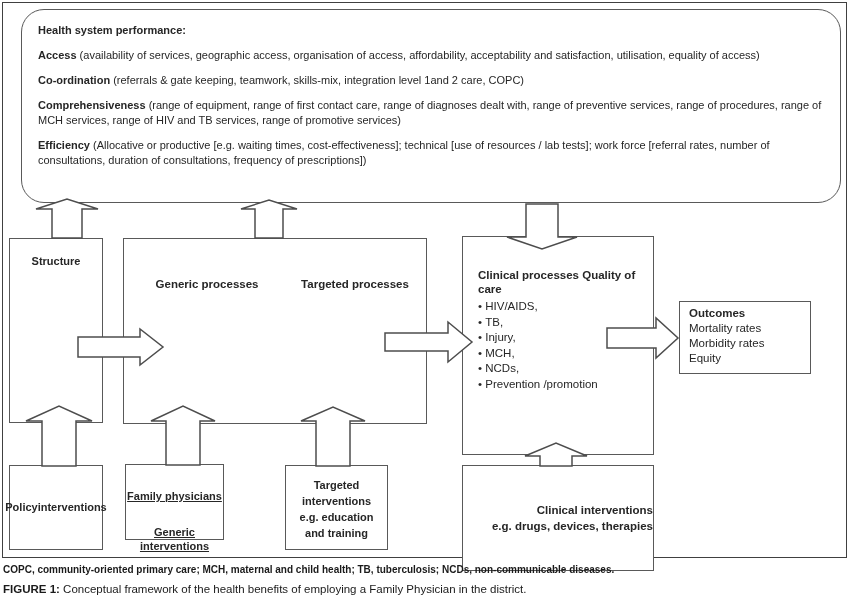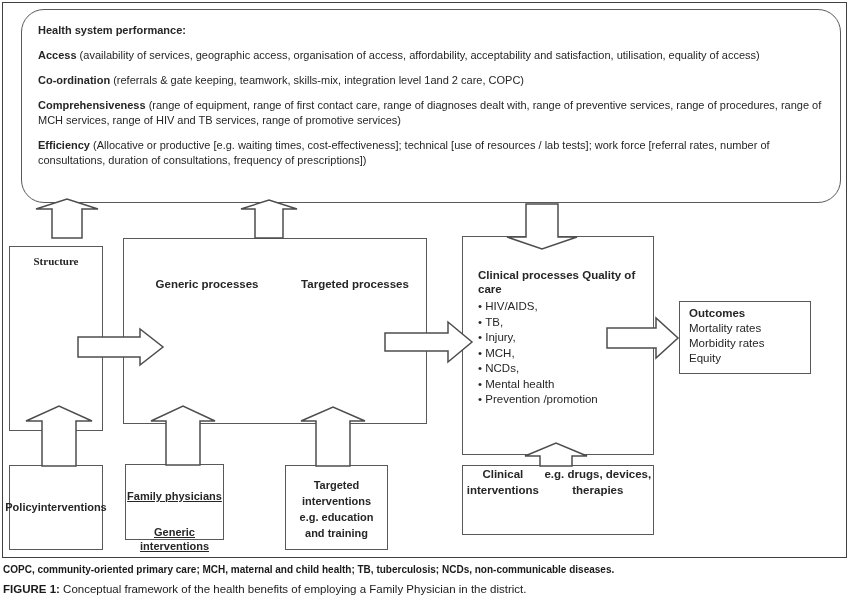--- a/index.html
+++ b/index.html
@@ -5,42 +5,42 @@
   html,body{margin:0;padding:0;background:#ffffff;}
   .canvas{
     position:relative;width:851px;height:600px;background:#ffffff;
     font-family:"Liberation Sans",sans-serif;color:#262626;overflow:hidden;
   }
   .box{position:absolute;background:#ffffff;border:1.5px solid #595959;box-sizing:border-box;}
   .outer-frame{left:2px;top:2px;width:845px;height:556px;border-color:#404040;background:transparent;}
   .performance-box{left:21px;top:9px;width:820px;height:194px;padding:13px 14px 0 16px;border-radius:23px;}
   .performance-box p{margin:0 0 10px 0;font-size:11px;line-height:15px;}
   .performance-box .lead{font-weight:bold;}
-  .structure-box{left:9px;top:246px;width:94px;height:185px;text-align:center;padding-top:4px;font-family:Liberation Serif, serif;}
+  .structure-box{left:9px;top:238px;width:94px;height:185px;text-align:center;padding-top:12px;}
   .structure-box .box-label{font-size:11px;font-weight:bold;}
   .processes-box{left:123px;top:238px;width:304px;height:186px;}
   .processes-box .proc-label{position:absolute;top:39px;transform:translateX(-50%);font-size:11.5px;font-weight:bold;white-space:nowrap;}
   .generic-label{left:73px;padding-left:20px;}
   .targeted-label{left:231px;}
   .clinical-box{left:462px;top:236px;width:192px;height:219px;padding:31px 16px 0 15px;}
   .clinical-box .box-title{font-size:11.5px;font-weight:bold;line-height:14px;}
   .clinical-box ul{list-style:none;margin:3px 0 0 0;padding:0;}
   .clinical-box li{font-size:11.5px;line-height:15.5px;}
   .clinical-box li::before{content:"\2022\00a0";}
   .outcomes-box{left:679px;top:301px;width:132px;height:73px;padding:4px 6px 0 9px;}
   .outcomes-box .box-title{font-size:11.5px;font-weight:bold;line-height:15px;}
   .outcomes-box div{font-size:11.5px;line-height:15px;}
   .policy-box{left:9px;top:465px;width:94px;height:85px;display:flex;align-items:center;justify-content:center;text-align:center;}
   .policy-box span{font-size:11px;font-weight:bold;line-height:15px;}
   .family-box{left:125px;top:464px;width:99px;height:76px;text-align:center;padding-top:24px;text-decoration:underline;}
   .family-box .fp-line{font-size:11px;font-weight:bold;line-height:14px;}
   .family-box .gi-block{margin-top:22px;}
   .targeted-int-box{left:285px;top:465px;width:103px;height:85px;text-align:center;padding-top:11px;}
   .targeted-int-box div{font-size:11px;font-weight:bold;line-height:16px;}
-  .clin-int-box{left:462px;top:465px;width:192px;height:70px;display:flex;flex-direction:row;align-items:flex-start;justify-content:center;text-align:center;}
+  .clin-int-box{left:462px;top:465px;width:192px;height:106px;display:flex;flex-direction:column;align-items:flex-end;justify-content:center;text-align:center;}
   .clin-int-box span{font-size:11.5px;font-weight:bold;line-height:16px;}
   .arrow-layer{position:absolute;left:0;top:0;width:851px;height:600px;pointer-events:none;}
   .arrow-layer polygon{fill:#ffffff;stroke:#4d4d4d;stroke-width:1.5;}
   .caption-abbr{position:absolute;left:3px;top:564px;font-size:10px;font-weight:bold;color:#1a1a1a;}
   .caption-figure{position:absolute;left:3px;top:583px;font-size:11.5px;color:#1a1a1a;}
   .caption-figure .fig-label{font-weight:bold;}
 </style>
 </head>
 <body>
 
@@ -66,21 +66,20 @@
   </div>
 
   <div class="box clinical-box">
     <div class="box-title">Clinical processes Quality of care</div>
     <ul>
       <li>HIV/AIDS,</li>
       <li>TB,</li>
       <li>Injury,</li>
       <li>MCH,</li>
       <li>NCDs,</li>
-      <li>Mental health</li>
       <li>Prevention /promotion</li>
     </ul>
   </div>
 
   <div class="box outcomes-box">
     <div class="box-title">Outcomes</div>
     <div>Mortality rates</div>
     <div>Morbidity rates</div>
     <div>Equity</div>
   </div>

